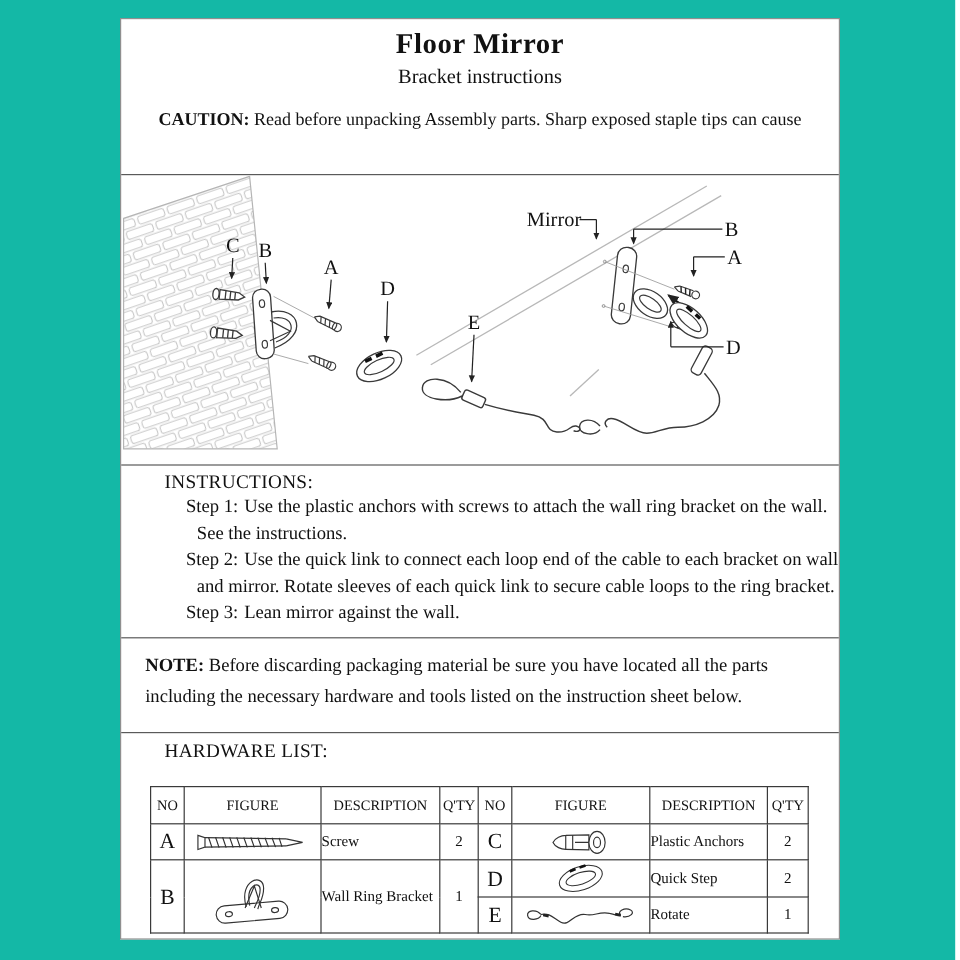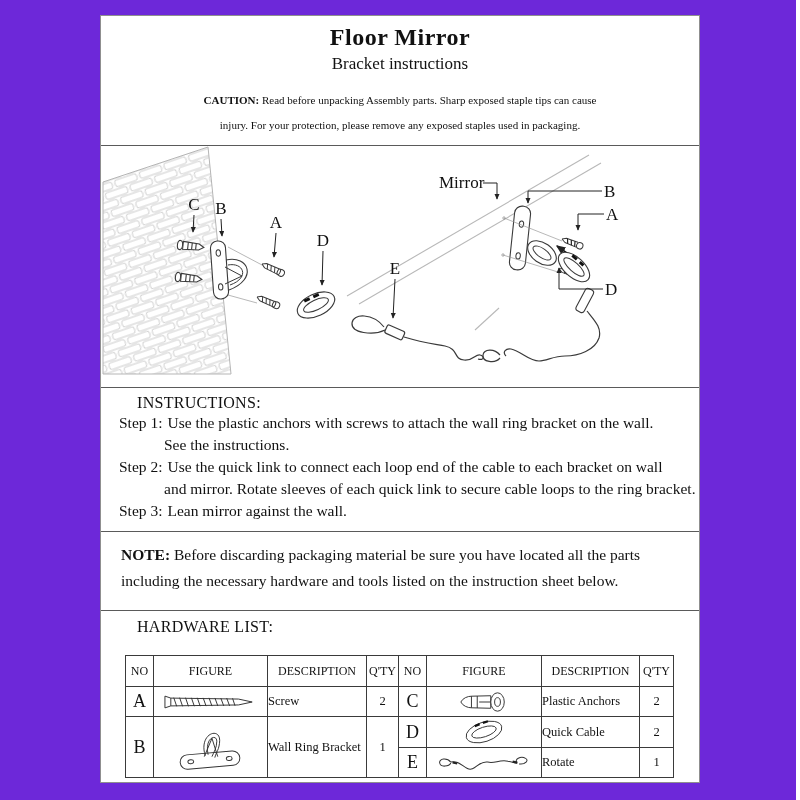--- a/index.html
+++ b/index.html
@@ -1,39 +1,39 @@
 <!DOCTYPE html>
 <html><head>
 <meta charset="utf-8">
 <style>
   html,body{margin:0;padding:0;background:#ffffff;}
-  .page{position:relative;width:796px;height:800px;background:#6d28d9;
+  .page{position:relative;width:796px;height:800px;background:#14b8a6;
         font-family:"Liberation Serif","DejaVu Serif",serif;color:#111;}
   .doc{position:absolute;left:100px;top:15px;width:600px;height:768px;
        border:1px solid #8f8f8f;box-sizing:border-box;background:#fff;}
   .sec{position:absolute;left:0;width:100%;box-sizing:border-box;border-bottom:1px solid #5a5a5a;}
   .sec:last-child{border-bottom:none;}
   .sec-header{top:0;height:130px;}
   .sec-illus{top:130px;height:242px;}
   .sec-instr{top:372px;height:144px;}
   .sec-note{top:516px;height:79px;}
   .sec-hw{top:595px;height:172px;border-bottom:none;}
 
   .title{position:absolute;top:8px;left:0;width:100%;text-align:center;
          font-size:24px;font-weight:bold;letter-spacing:.5px;}
   .subtitle{position:absolute;top:38px;left:0;width:100%;text-align:center;font-size:17px;}
   .caution{position:absolute;top:72px;left:10px;right:10px;text-align:center;
-           font-size:11px;line-height:25px;font-family:Liberation Serif, serif;}
+           font-size:15px;line-height:25px;font-family:Liberation Serif, serif;}
   .b{font-weight:bold;}
 
   .illus-svg{position:absolute;left:0;top:0;}
 
   .sec-h{position:absolute;left:8px;font-size:16px;letter-spacing:.3px;margin-left:28px;}
   .iline{position:absolute;font-size:15.5px;white-space:nowrap;}
-  .step-label{margin-right:5px;}
+  .step-label{margin-right:5px;margin-left:36px;}
 
   .note-line{position:absolute;left:20px;right:24px;font-size:15.5px;}
 
   table.hw{position:absolute;left:24px;top:44px;border-collapse:collapse;table-layout:fixed;}
   table.hw td{border:1px solid #3a3a3a;padding:0;vertical-align:middle;overflow:hidden;}
   td.th{font-size:12px;text-align:center;}
   td.no{font-size:18px;text-align:center;}
   td.desc{font-size:12.5px;padding-left:7px;margin-top:24px;}
   td.qty{font-size:12.5px;text-align:center;}
   td.fig{text-align:center;}
@@ -44,21 +44,20 @@
 
 <div class="page">
   <div class="doc">
 
     <div class="sec sec-header">
       <div class="title">Floor Mirror</div>
       <div class="subtitle">Bracket instructions</div>
       <div class="caution">
         <span class="b">CAUTION:</span>
         <span>Read before unpacking Assembly parts. Sharp exposed staple tips can cause</span><br>
-        <span>injury. For your protection, please remove any exposed staples used in packaging.</span>
       </div>
     </div>
 
     <div class="sec sec-illus">
       <svg class="illus-svg" width="598" height="241" viewBox="0 0 598 241">
         <defs>
           <marker id="ah" markerWidth="8" markerHeight="8" refX="5.2" refY="2.6" orient="auto">
             <path d="M0,0 L6,2.6 L0,5.2 Z" fill="#222"></path>
           </marker>
           <pattern id="bricks" width="26" height="18" patternUnits="userSpaceOnUse" patternTransform="rotate(-19)">
@@ -306,21 +305,21 @@
           <td class="no">D</td>
           <td class="fig">
             <svg width="52" height="30" viewBox="0 0 56 34">
               <g transform="rotate(-18 28 17)" fill="#fff" stroke="#333" stroke-width="1">
                 <ellipse cx="28" cy="17" rx="21" ry="11"></ellipse>
                 <ellipse cx="28" cy="17" rx="14.5" ry="5.5" fill="none"></ellipse>
                 <path d="M20,7.5 l6,-0.5 M30,6.8 l6,0" stroke="#111" stroke-width="2.6"></path>
               </g>
             </svg>
           </td>
-          <td class="desc">Quick Cable</td>
+          <td class="desc">Quick Step</td>
           <td class="qty">2</td>
         </tr>
         <tr style="height:30px;">
           <td class="no">E</td>
           <td class="fig">
             <svg width="104" height="24" viewBox="0 0 104 26">
               <g fill="none" stroke="#333" stroke-width="1.1">
                 <path d="M16,12 C12,7 3,8 4,13 C5,18 14,17 16,13"></path>
                 <path d="M16,12 C24,10 28,16 34,19 C42,23 46,10 56,12 C64,14 68,9 78,11 C84,12 86,14 88,13"></path>
                 <path d="M88,13 C84,9 92,5 97,8 C101,10 97,15 90,14"></path>

